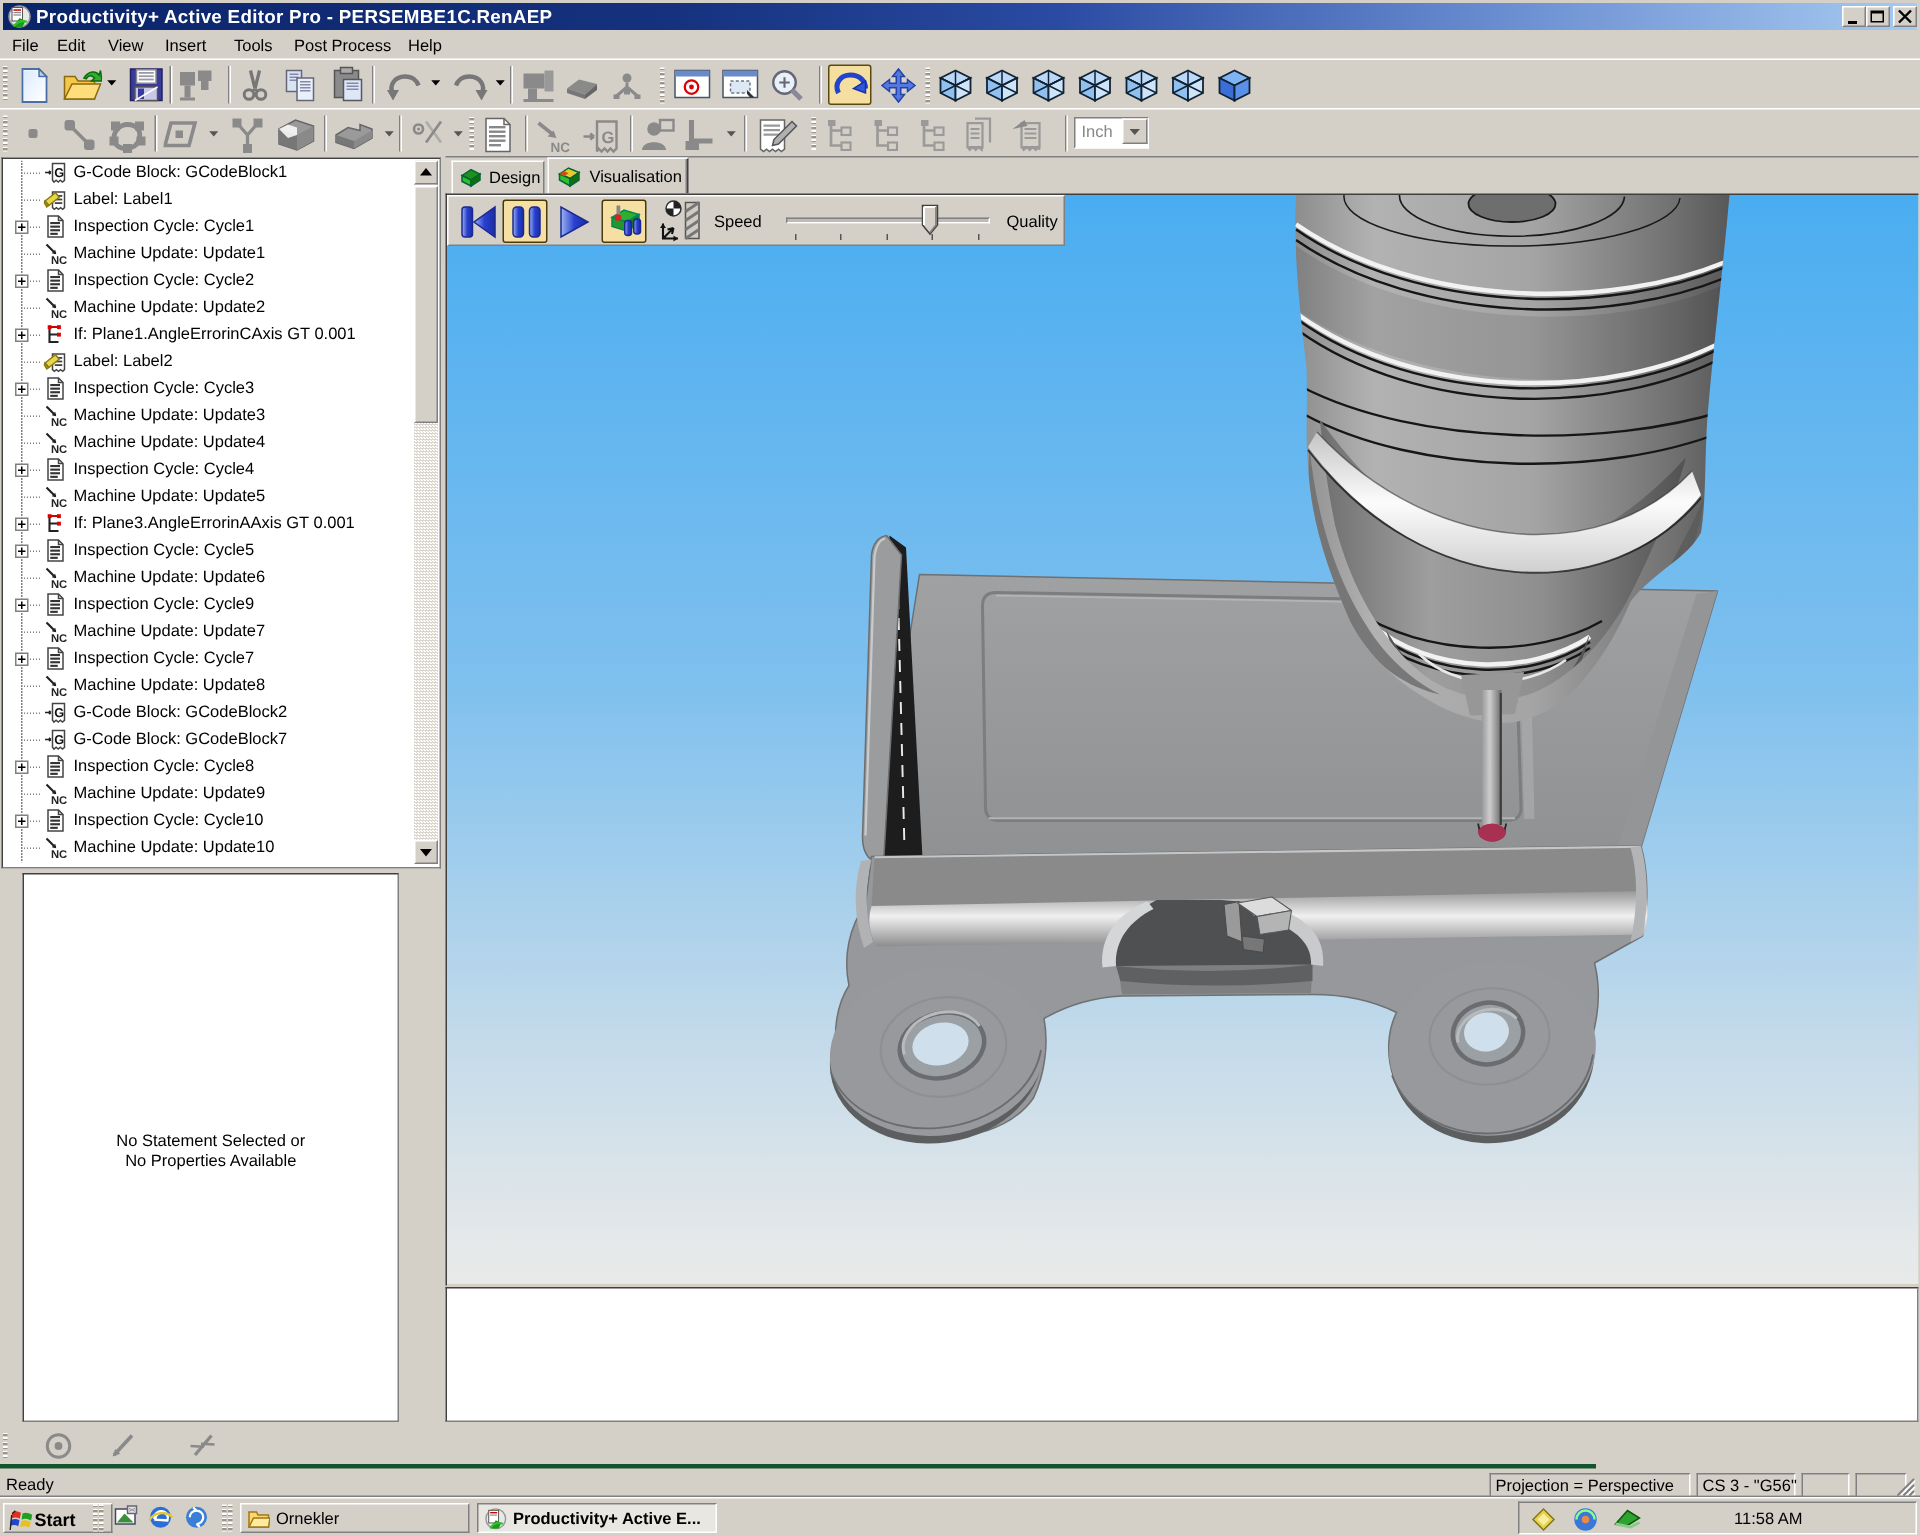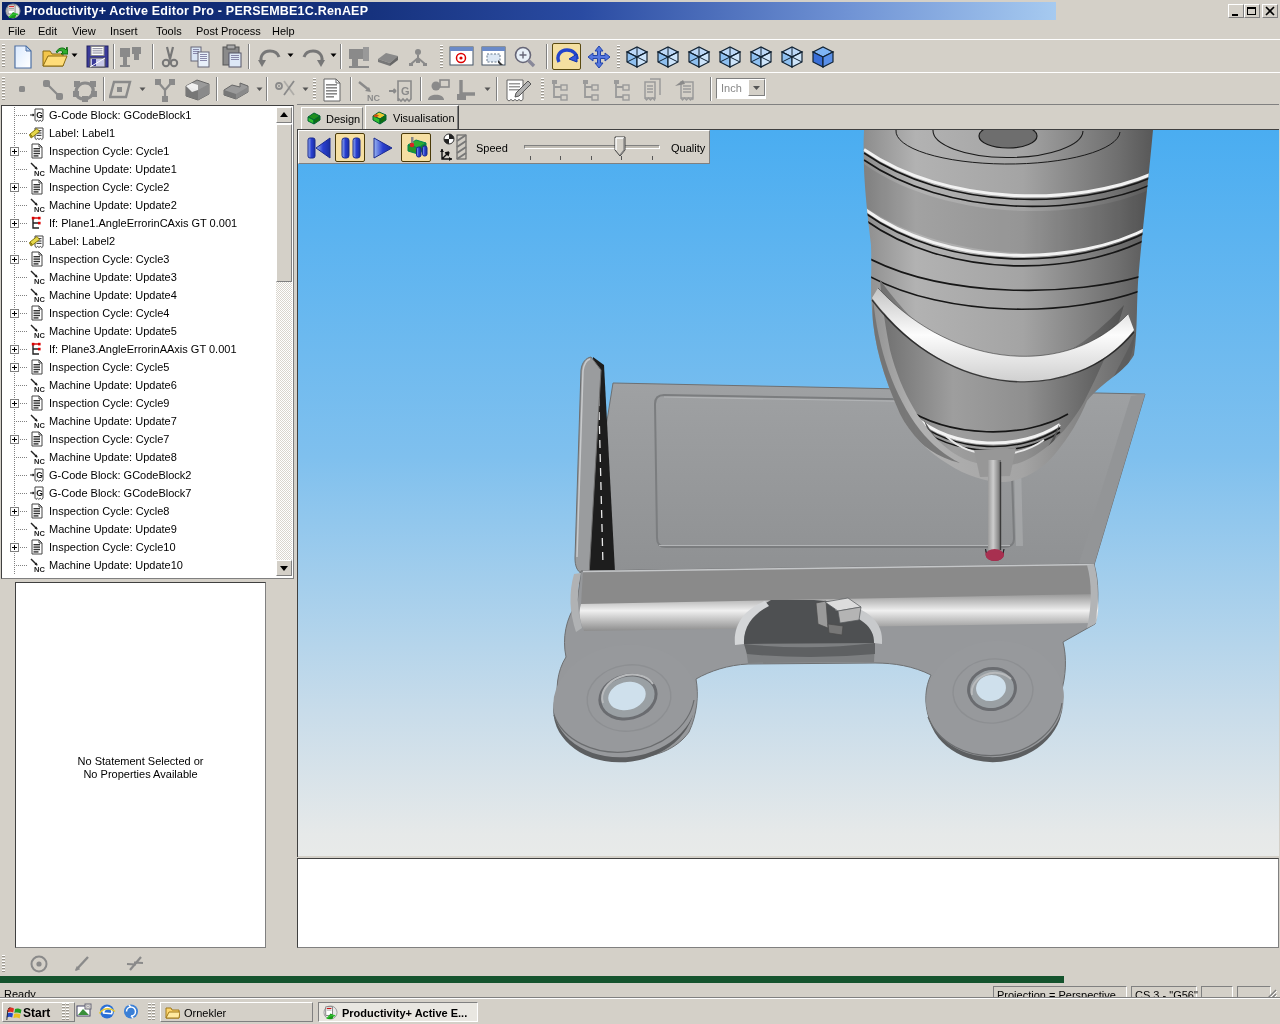--- a/index.html
+++ b/index.html
@@ -7,21 +7,21 @@
 body { font-family:"Liberation Sans", sans-serif; background:#d4d0c8; position:relative; font-size:11px; color:#000; }
 .abs { position:absolute; }
 .raisedthin { border-top:1px solid #fff; border-left:1px solid #fff; border-right:1px solid #808080; border-bottom:1px solid #808080; }
 .sunkenthin { border-top:1px solid #808080; border-left:1px solid #808080; border-right:1px solid #fff; border-bottom:1px solid #fff; }
 .grip { width:3px; background:repeating-linear-gradient(180deg,#fff 0,#fff 1px,#9a968e 1px,#9a968e 2px, #d4d0c8 2px,#d4d0c8 3px); }
 </style>
 </head>
 <body>
 
 <div class="abs" style="left:0;top:0;width:1280px;height:22px;background:#d4d0c8;border-bottom:1px solid #d4d0c8;">
-  <div class="abs" style="left:2px;top:2px;width:1054px;height:18px;background:linear-gradient(90deg,#0a246a 0%,#16327e 35%,#2a4ba2 55%,#6f92d4 80%,#a6caf0 100%);">
+  <div class="abs" style="left:2px;top:2px;width:1276px;height:18px;background:linear-gradient(90deg,#0a246a 0%,#16327e 35%,#2a4ba2 55%,#6f92d4 80%,#a6caf0 100%);">
     <div class="abs" style="left:3px;top:1px;width:16px;height:16px;" id="appicon">
       <svg width="16" height="16" viewBox="0 0 16 16">
         <circle cx="8" cy="8" r="7" fill="#e8e8e8" stroke="#999"></circle>
         <rect x="3" y="2" width="7" height="9" fill="#fff" stroke="#555" stroke-width="0.7"></rect>
         <rect x="4" y="3.2" width="5" height="1" fill="#c00"></rect>
         <rect x="4" y="5" width="5" height="0.8" fill="#888"></rect>
         <rect x="4" y="6.6" width="5" height="0.8" fill="#888"></rect>
         <path d="M4 15 L8 9 L12 11 L10 15 Z" fill="#1a9a1a"></path>
         <path d="M4 14.5 C7 11, 10 10.5, 13 11.5" stroke="#30c030" stroke-width="1.5" fill="none"></path>
       </svg>
@@ -893,21 +893,21 @@
       </div>
   </div>
 </div>
 
 <div class="abs" style="left:296px;top:857px;width:984px;height:93px;background:#d4d0c8;">
   <div class="abs" style="left:1px;top:1px;width:982px;height:90px;border:1px solid #404040;border-right:1px solid #808080;border-bottom:1px solid #808080;background:#fff;"></div>
 </div>
 
 <div class="abs" style="left:296px;top:950px;width:984px;height:26px;background:#d4d0c8;"></div>
 
-<div class="abs" style="left:0;top:976px;width:1064px;height:22px;background:#d4d0c8;border-top:7px solid #14532d;">
+<div class="abs" style="left:0;top:976px;width:1064px;height:22px;background:#d4d0c8;border-top:3px solid #14532d;">
   <span class="abs" style="left:4px;top:5px;">Ready</span>
   <div class="abs sunkenthin" style="left:993px;top:3px;width:134px;height:16px;">
       <span style="position:absolute;left:3px;top:2px;white-space:nowrap;">Projection = Perspective</span>
     </div>
   <div class="abs sunkenthin" style="left:1131px;top:3px;width:66px;height:16px;">
       <span style="position:absolute;left:3px;top:2px;white-space:nowrap;">CS 3 - "G56"</span>
     </div>
   <div class="abs sunkenthin" style="left:1201px;top:3px;width:32px;height:16px;"></div>
   <div class="abs sunkenthin" style="left:1237px;top:3px;width:34px;height:16px;">
       <span style="position:absolute;left:4px;top:2px;margin-top:23px;">NUM</span>
@@ -960,13 +960,25 @@
       <circle cx="8" cy="8" r="7" fill="#e8e8e8" stroke="#999"></circle>
       <rect x="3" y="2" width="7" height="9" fill="#fff" stroke="#555" stroke-width="0.7"></rect>
       <rect x="4" y="3.2" width="5" height="1" fill="#c00"></rect>
       <rect x="4" y="5" width="5" height="0.8" fill="#888"></rect>
       <path d="M4 15 L8 9 L12 11 L10 15 Z" fill="#1a9a1a"></path>
       <path d="M4 14.5 C7 11, 10 10.5, 13 11.5" stroke="#30c030" stroke-width="1.5" fill="none"></path>
     </svg>
     <span style="position:absolute;left:23px;top:4px;font-weight:bold;">Productivity+ Active E...</span>
   </div>
 
+  <div class="abs sunkenthin" style="left:1012px;top:2px;width:266px;height:22px;">
+    <svg class="abs" style="left:8px;top:2px;" width="84" height="18" viewBox="0 0 84 18">
+      <path d="M1 9 L8 2 L15 9 L8 16 Z" fill="#e8d24a" stroke="#887708"></path>
+      <path d="M4 9 L8 5 L12 9 L8 13 Z" fill="#f6eda0"></path>
+      <circle cx="36" cy="9" r="7.5" fill="#3a78d8"></circle>
+      <path d="M30 9 a6 6 0 0 1 12 0" fill="none" stroke="#8f8" stroke-width="1.6"></path>
+      <circle cx="36" cy="9" r="2.5" fill="#e84"></circle>
+      <path d="M56 12 L64 3 L72 8 L64 13 Z" fill="#2fa32f" stroke="#0a5a0a"></path>
+      <path d="M56 12 l10 2 l6 -3" fill="none" stroke="#8c8" stroke-width="2"></path>
+    </svg>
+    <span style="position:absolute;left:143px;top:5px;">11:58 AM</span>
+  </div>
 </div>
 
 </body></html>

